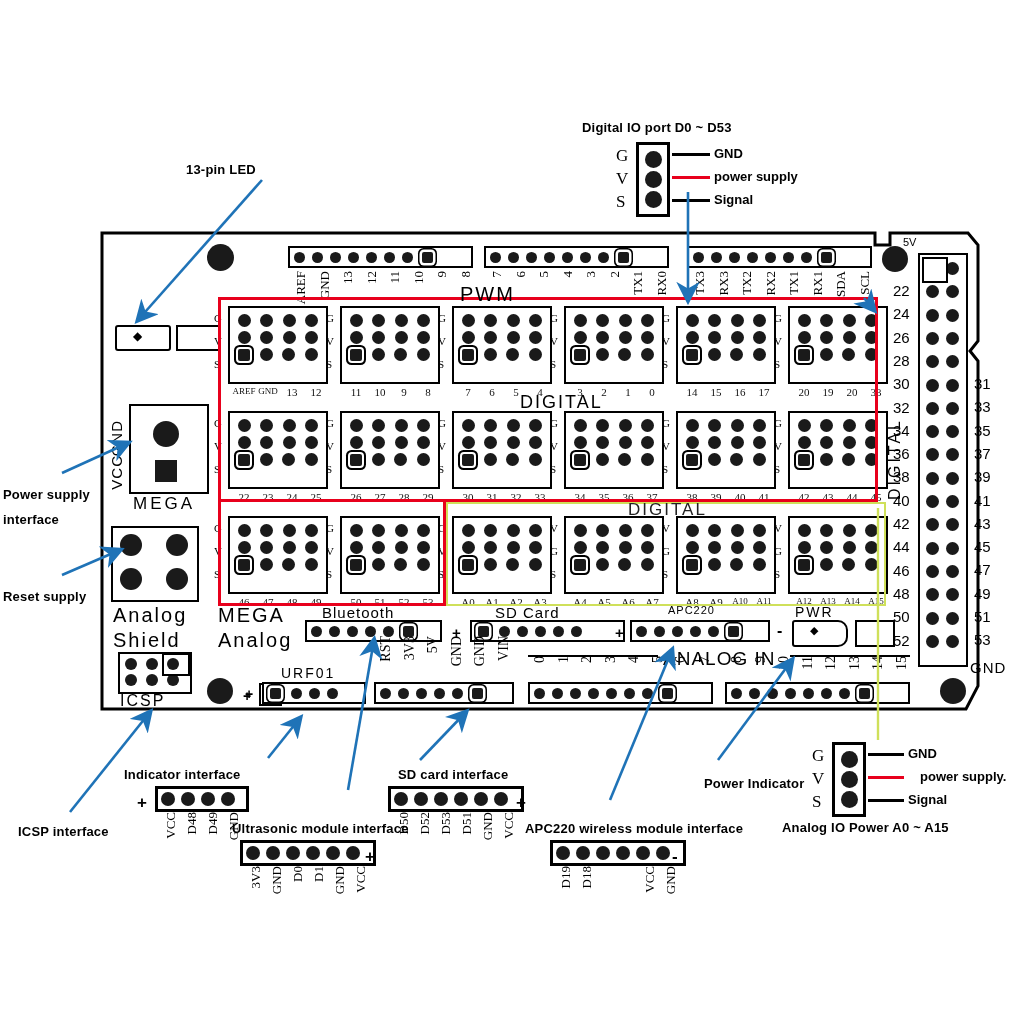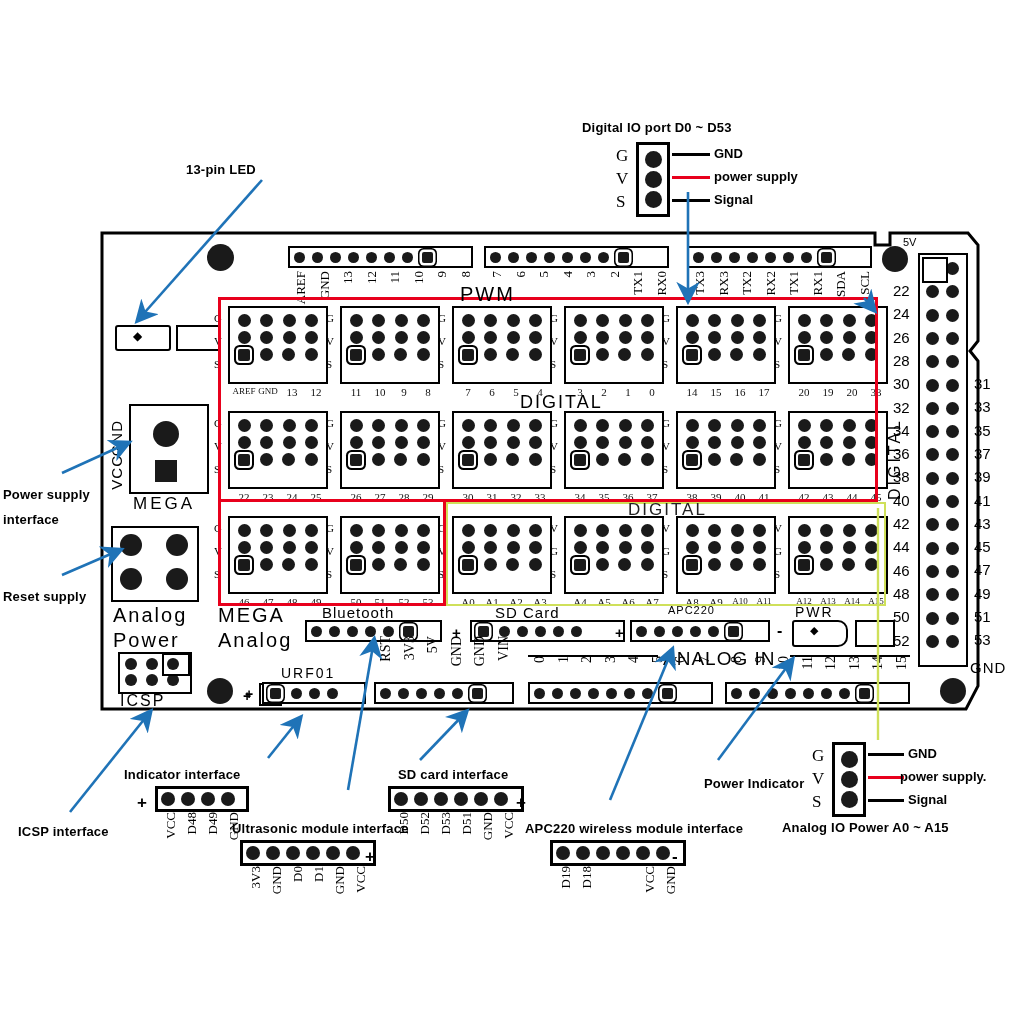--- a/index.html
+++ b/index.html
@@ -143,21 +143,21 @@
   <div class="abs vert" style="left:108px;top:455px;font-size:15px;letter-spacing:1px;">VCC</div>
   <div class="abs boardtxt" style="left:133px;top:494px;font-size:17px;letter-spacing:3px;">MEGA</div>
 
   <div class="abs" style="left:111px;top:526px;width:84px;height:72px;border:2.5px solid #000;background:#fff;"></div>
   <div class="abs" style="left:120px;top:534px;width:22px;height:22px;border-radius:50%;background:#1a1a1a;"></div>
   <div class="abs" style="left:166px;top:534px;width:22px;height:22px;border-radius:50%;background:#1a1a1a;"></div>
   <div class="abs" style="left:120px;top:568px;width:22px;height:22px;border-radius:50%;background:#1a1a1a;"></div>
   <div class="abs" style="left:166px;top:568px;width:22px;height:22px;border-radius:50%;background:#1a1a1a;"></div>
 
   <div class="abs boardtxt big" style="left:113px;top:604px;">Analog</div>
-  <div class="abs boardtxt big" style="left:113px;top:629px;">Power</div>
+  <div class="abs boardtxt big" style="left:113px;top:629px;">Shield</div>
   <div class="abs boardtxt big" style="left:218px;top:604px;">MEGA</div>
   <div class="abs boardtxt big" style="left:218px;top:629px;">Analog</div>
 
   <div class="abs" style="left:118px;top:652px;width:70px;height:38px;border:2.5px solid #000;background:#fff;"></div>
   <div class="abs" style="left:125px;top:658px;width:12px;height:12px;border-radius:50%;background:#1a1a1a;"></div>
   <div class="abs" style="left:146px;top:658px;width:12px;height:12px;border-radius:50%;background:#1a1a1a;"></div>
   <div class="abs" style="left:167px;top:658px;width:12px;height:12px;border-radius:50%;background:#1a1a1a;"></div>
   <div class="abs" style="left:125px;top:674px;width:12px;height:12px;border-radius:50%;background:#1a1a1a;"></div>
   <div class="abs" style="left:146px;top:674px;width:12px;height:12px;border-radius:50%;background:#1a1a1a;"></div>
   <div class="abs" style="left:167px;top:674px;width:12px;height:12px;border-radius:50%;background:#1a1a1a;"></div>
@@ -869,21 +869,21 @@
       <div class="hole"></div>
       <div class="hole"></div>
     </div>
     <div class="gl" style="left:2px;top:4px;">G</div>
     <div class="gl" style="left:2px;top:27px;">V</div>
     <div class="gl" style="left:2px;top:50px;">S</div>
     <div class="lead" style="left:58px;top:11px;width:36px;"></div>
     <div class="lead red" style="left:58px;top:34px;width:36px;"></div>
     <div class="lead" style="left:58px;top:57px;width:36px;"></div>
     <div class="txt" style="left:98px;top:4px;">GND</div>
-    <div class="txt" style="left:90px;top:27px;">power supply.</div>
+    <div class="txt" style="left:110px;top:27px;">power supply.</div>
     <div class="txt" style="left:98px;top:50px;">Signal</div>
     <div class="anno" style="position:absolute;left:-28px;top:78px;">Analog IO Power A0 ~ A15</div>
   </div>
 
   <div id="bottom-connectors">
       <div class="anno" style="position: absolute; left: 124px; top: 767px;">Indicator interface</div>
       <div class="conn" style="left: 155px; top: 786px; width: 94px; height: 26px;">
         <span class="h"></span>
         <span class="h"></span>
         <span class="h"></span>

